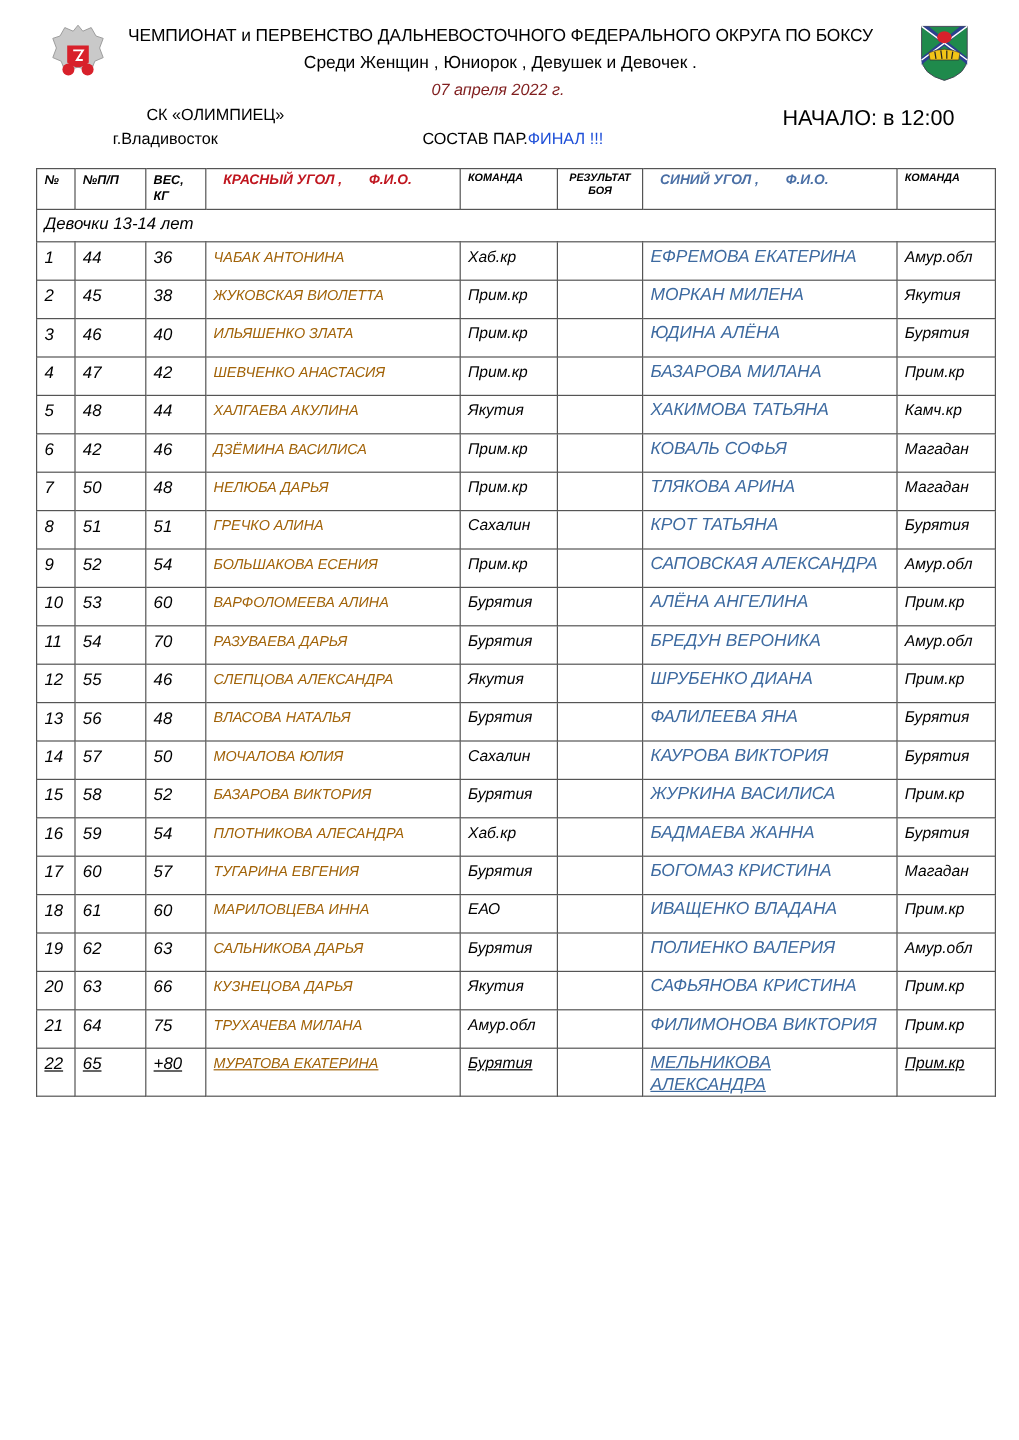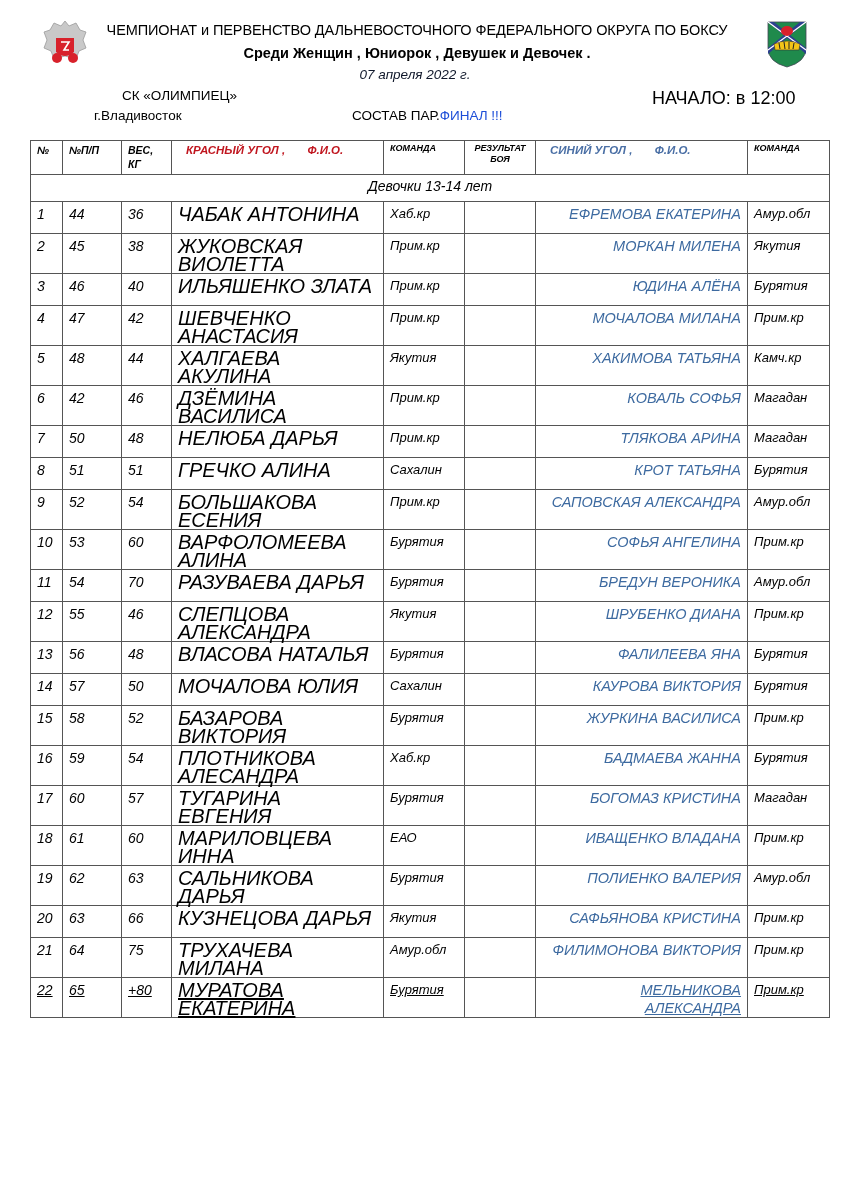--- a/index.html
+++ b/index.html
@@ -1,39 +1,39 @@
 <!DOCTYPE html>
 <html><head>
 <meta charset="utf-8">
 <style>
   html, body { margin:0; padding:0; background:#ffffff; }
   body { width:849px; height:1200px; position:relative; font-family:"Liberation Sans", sans-serif; color:#000; overflow:hidden; }
   .logo-left { position:absolute; left:42px; top:18px; width:46px; height:50px; }
   .logo-right { position:absolute; left:766px; top:18px; width:42px; height:50px; }
   .title1 { position:absolute; left:92px; top:22px; width:650px; text-align:center; font-weight:normal; font-size:14.5px; letter-spacing:-0.1px; }
-  .title2 { position:absolute; left:92px; top:45px; width:650px; text-align:center; font-weight:bold; font-size:14.5px; }
-  .date { position:absolute; left:300px; top:67px; width:230px; text-align:center; font-style:italic; font-size:13.5px; color:#0f172a; }
+  .title2 { position:absolute; left:92px; top:45px; width:650px; text-align:center; font-weight:normal; font-size:14.5px; }
+  .date { position:absolute; left:300px; top:67px; width:230px; text-align:center; font-style:italic; font-size:13.5px; color:#7f1d1d; }
   .venue { position:absolute; left:74px; top:88px; font-size:13.5px;margin-left:48px; }
   .city { position:absolute; left:94px; top:108px; font-size:13.5px; }
   .start { position:absolute; left:652px; top:88px; font-size:18px; }
   .composition { position:absolute; left:352px; top:108px; font-size:13.5px; }
   .composition .final { color:#1d4ed8; }
 
   table.grid { position:absolute; left:30px; top:140px; width:799px; border-collapse:collapse; table-layout:fixed; }
   table.grid td, table.grid th { border:1px solid #555; padding:0 6px; vertical-align:top; font-style:italic; font-weight:normal; text-align:left; }
   table.grid th { font-weight:bold; font-size:10.5px; height:31px; padding-top:2px; line-height:14px; }
   table.grid th.hred { color:#c0161f; font-size:11.5px; padding-left:14px; }
   table.grid th.hblue { color:#4a6fa5; font-size:11.5px; padding-left:14px;margin-top:38px; }
   table.grid th.small { font-size:9px; line-height:11px; }
   table.grid th.center { text-align:center; }
   table.grid td { height:28px; font-size:14px; line-height:18px; padding-top:3px; }
   table.grid td.team { font-size:13px; }
-  table.grid td.red { color:#000000; font-size:20px; }
-  table.grid td.blue { color:#3d6aa0; font-size:14.5px;text-align:right; }
-  table.grid tr.section td { text-align:center; font-size:14px; height:24px; padding-top:2px; }
+  table.grid td.red { color:#a16207; font-size:12px; }
+  table.grid td.blue { color:#3d6aa0; font-size:14.5px; }
+  table.grid tr.section td { text-align:left; font-size:14px; height:24px; padding-top:2px; }
   table.grid tr.tall td { height:35px;text-decoration:underline; }
 </style>
 </head>
 <body>
 
 <div class="logo-left">
   <svg width="46" height="50" viewBox="0 0 46 50">
     <path d="M23 3 L27 8 L34 5 L38 12 L44 14 L41 22 L44 30 L37 33 L34 41 L23 38 L12 41 L9 33 L2 30 L5 22 L2 14 L8 12 L12 5 L19 8 Z" fill="#c9c9c9" stroke="#9a9a9a" stroke-width="0.8"></path>
     <path d="M14 20 L32 20 L32 34 Q23 42 14 34 Z" fill="#d8212b"></path>
     <circle cx="15" cy="40" r="5" fill="#d8212b"></circle>
@@ -126,21 +126,21 @@
     <td class="team">Бурятия</td>
   </tr>
 
   <tr>
     <td>4</td>
     <td>47</td>
     <td>42</td>
     <td class="red">ШЕВЧЕНКО АНАСТАСИЯ</td>
     <td class="team">Прим.кр</td>
     <td></td>
-    <td class="blue">МОЧАЛОВА МИЛАНА</td>
+    <td class="blue">БАЗАРОВА МИЛАНА</td>
     <td class="team">Прим.кр</td>
   </tr>
 
   <tr>
     <td>5</td>
     <td>48</td>
     <td>44</td>
     <td class="red">ХАЛГАЕВА АКУЛИНА</td>
     <td class="team">Якутия</td>
     <td></td>
@@ -192,21 +192,21 @@
     <td class="team">Амур.обл</td>
   </tr>
 
   <tr>
     <td>10</td>
     <td>53</td>
     <td>60</td>
     <td class="red">ВАРФОЛОМЕЕВА АЛИНА</td>
     <td class="team">Бурятия</td>
     <td></td>
-    <td class="blue">СОФЬЯ АНГЕЛИНА</td>
+    <td class="blue">АЛЁНА АНГЕЛИНА</td>
     <td class="team">Прим.кр</td>
   </tr>
 
   <tr>
     <td>11</td>
     <td>54</td>
     <td>70</td>
     <td class="red">РАЗУВАЕВА ДАРЬЯ</td>
     <td class="team">Бурятия</td>
     <td></td>

